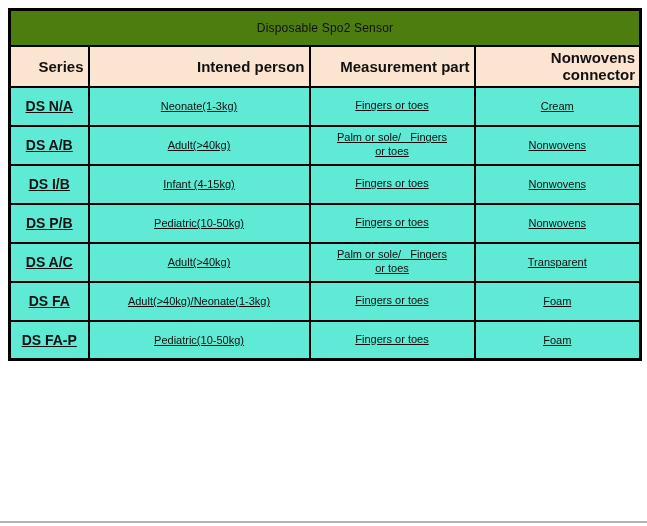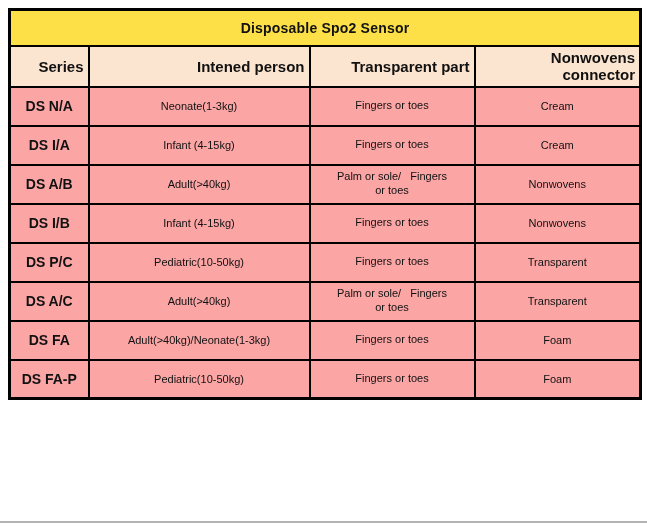--- a/index.html
+++ b/index.html
@@ -26,33 +26,33 @@
   }
   table.spec th, table.spec td {
     border: 2px solid #000000;
     text-align: center;
     vertical-align: middle;
     padding: 2px 4px;
     overflow: hidden;
   }
   tr.title-row { height: 36px; }
   tr.title-row th {
-    background: #fde047;
-    font-size: 14px;
-    font-weight: bold;
+    background: #4d7c0f;
+    font-size: 12px;
+    font-weight: normal;
     letter-spacing: 0.2px;
   }
   tr.header-row { height: 41px; }
   tr.header-row th {
     background: #fce5d0;
     font-size: 15px;
     font-weight: bold;
     text-align: right;
   }
-  tbody tr { height: 39px; background: #fca5a5; }
+  tbody tr { height: 39px; background: #5eead4; text-decoration: underline; }
   tbody td { font-size: 11px; }
   tbody td.series {
     font-weight: bold;
     font-size: 14px;
   }
   tbody td.measure {
     white-space: pre-wrap;
     line-height: 1.25;
     margin-left: 12px;
   }
@@ -75,55 +75,49 @@
     <col style="width:165px">
     <col style="width:166px">
   </colgroup>
   <thead>
     <tr class="title-row">
       <th colspan="4">Disposable Spo2 Sensor</th>
     </tr>
     <tr class="header-row">
       <th>Series</th>
       <th>Intened person</th>
-      <th>Transparent part</th>
+      <th>Measurement part</th>
       <th>Nonwovens connector</th>
     </tr>
   </thead>
   <tbody>
     <tr>
       <td class="series">DS N/A</td>
       <td>Neonate(1-3kg)</td>
-      <td class="measure">Fingers or toes</td>
-      <td>Cream</td>
-    </tr>
-    <tr>
-      <td class="series">DS I/A</td>
-      <td>Infant (4-15kg)</td>
       <td class="measure">Fingers or toes</td>
       <td>Cream</td>
     </tr>
     <tr>
       <td class="series">DS A/B</td>
       <td>Adult(&gt;40kg)</td>
       <td class="measure">Palm or sole/   Fingers
 or toes</td>
       <td>Nonwovens</td>
     </tr>
     <tr>
       <td class="series">DS I/B</td>
       <td>Infant (4-15kg)</td>
       <td class="measure">Fingers or toes</td>
       <td>Nonwovens</td>
     </tr>
     <tr>
-      <td class="series">DS P/C</td>
+      <td class="series">DS P/B</td>
       <td>Pediatric(10-50kg)</td>
       <td class="measure">Fingers or toes</td>
-      <td>Transparent</td>
+      <td>Nonwovens</td>
     </tr>
     <tr>
       <td class="series">DS A/C</td>
       <td>Adult(&gt;40kg)</td>
       <td class="measure">Palm or sole/   Fingers
 or toes</td>
       <td>Transparent</td>
     </tr>
     <tr>
       <td class="series">DS FA</td>

